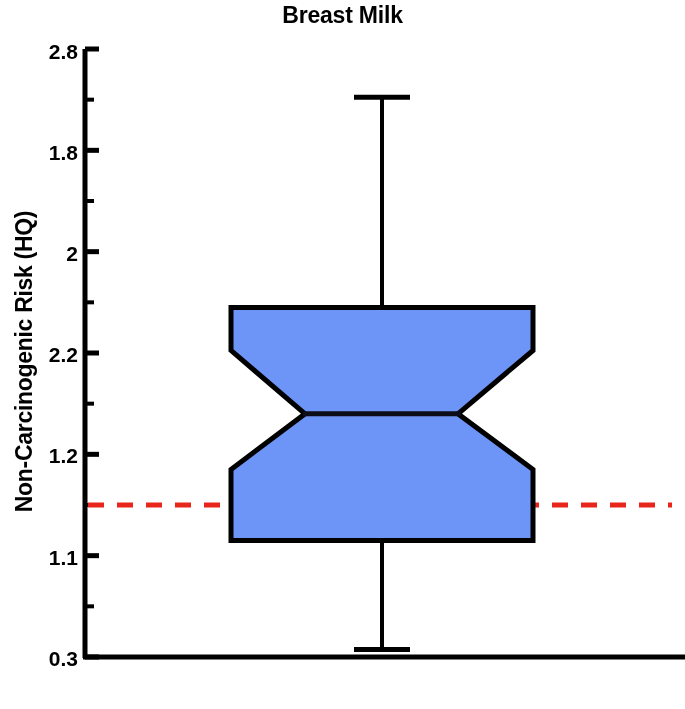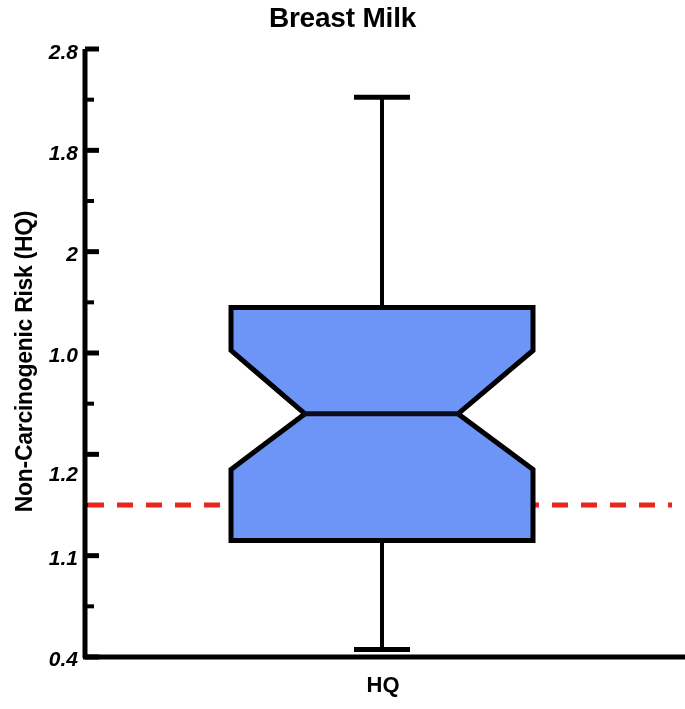--- a/index.html
+++ b/index.html
@@ -18,21 +18,21 @@
     width: 685px;
     height: 709px;
     background: #ffffff;
   }
   #chart-title {
     position: absolute;
     left: 0;
     top: 2px;
     width: 685px;
     text-align: center;
-    font-size: 28px;
+    font-size: 23px;
     font-weight: bold;
     color: #000000;
     letter-spacing: -0.2px;
   }
   #y-axis-title {
     position: absolute;
     left: -206px;
     top: 348px;
     width: 460px;
     text-align: center;
@@ -63,45 +63,44 @@
     font-weight: bold;
     color: #000000;
     line-height: 1;
   }
   #ytick-labels {
     position: absolute;
     left: 0;
     top: 0;
     width: 78px;
     height: 709px;
-    font-style: italic;
   }
   svg#plot {
     position: absolute;
     left: 0;
     top: 0;
   }
 </style>
 </head>
 <body>
 
 <div id="chart-root">
 
   <div id="chart-title">Breast Milk</div>
 
   <div id="y-axis-title">Non-Carcinogenic Risk (HQ)</div>
 
   <div id="ytick-labels">
     <div class="ytick-label" style="top:41px;">2.8</div>
     <div class="ytick-label" style="top:142px;">1.8</div>
     <div class="ytick-label" style="top:243px;">2</div>
-    <div class="ytick-label" style="top:344px;">1.0</div>
-    <div class="ytick-label" style="top:463px;">1.2</div>
+    <div class="ytick-label" style="top:344px;">2.2</div>
+    <div class="ytick-label" style="top:445px;">1.2</div>
     <div class="ytick-label" style="top:547px;">1.1</div>
-    <div class="ytick-label" style="top:648px;">0.4</div>
+    <div class="ytick-label" style="top:648px;">0.3</div>
   </div>
 
   <svg id="plot" width="685" height="709">
 
     <line id="y-axis-line" x1="85" y1="49" x2="85" y2="658" stroke="#000000" stroke-width="5"></line>
     <line id="x-axis-line" x1="83" y1="657" x2="685" y2="657" stroke="#000000" stroke-width="5"></line>
 
     <g id="y-major-ticks">
         <line x1="85" x2="99" y1="657" y2="657" stroke="#000000" stroke-width="5"></line>
         <line x1="85" x2="99" y1="555.6666666666666" y2="555.6666666666666" stroke="#000000" stroke-width="5"></line>
@@ -125,15 +124,14 @@
     <line id="whisker-upper" x1="382" y1="97.13333333333333" x2="382" y2="307.40000000000003" stroke="#000000" stroke-width="4"></line>
     <line id="whisker-upper-cap" x1="354" y1="97.13333333333333" x2="410" y2="97.13333333333333" stroke="#000000" stroke-width="5"></line>
     <line id="whisker-lower" x1="382" y1="540.4666666666667" x2="382" y2="649.4" stroke="#000000" stroke-width="4"></line>
     <line id="whisker-lower-cap" x1="354" y1="649.4" x2="410" y2="649.4" stroke="#000000" stroke-width="5"></line>
 
     <polygon id="box-shape" points="231,307.40000000000003 533,307.40000000000003 533,350.4666666666667 458,413.79999999999995 533,469.53333333333336 533,540.4666666666667 231,540.4666666666667 231,469.53333333333336 305,413.79999999999995 231,350.4666666666667" fill="#6d94f7" stroke="#000000" stroke-width="5" stroke-linejoin="miter"></polygon>
 
     <line id="median-line" x1="303" y1="413.79999999999995" x2="461" y2="413.79999999999995" stroke="#0d0d1a" stroke-width="5"></line>
   </svg>
 
-  <div id="x-axis-title">HQ</div>
 
 </div>
 
 </body></html>

